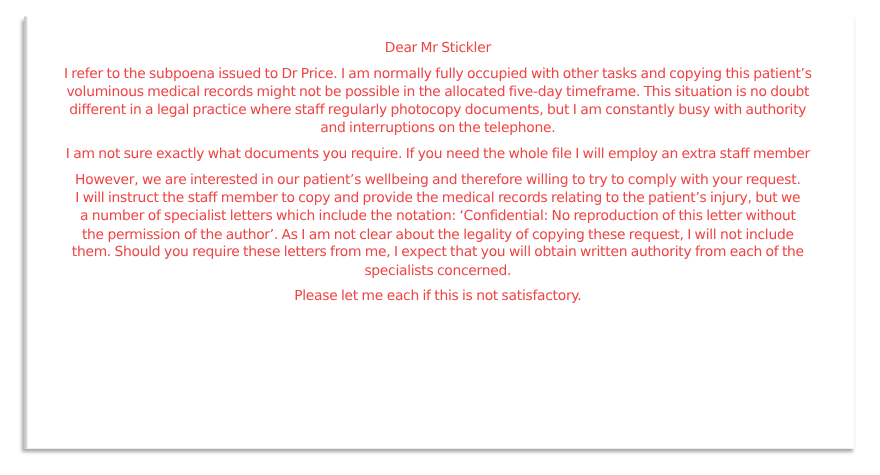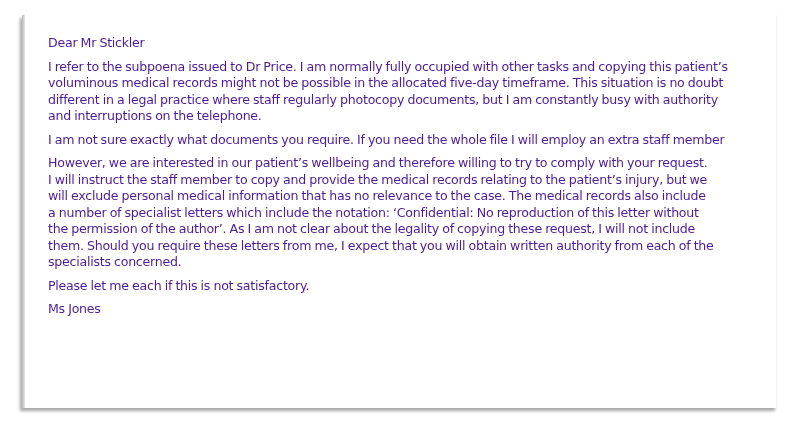--- a/index.html
+++ b/index.html
@@ -34,23 +34,24 @@
       width: 3px;
       background: linear-gradient(to right, #b8b8b8, #e6e6e6);
     }
     .letter-content {
       position: absolute;
       left: 26px;
       top: 20px;
       width: 700px;
       font-size: 12.6px;
       line-height: 16.5px;
-      color: #4c1d95;
+      color: #ef4444;
       letter-spacing: -0.25px;
       word-spacing: -0.5px;
+      text-align: center;
     }
     .para {
       margin: 0 0 7px 0;
     }
     .line {
       display: block;
       white-space: nowrap;
     }
   </style>
 </head>
@@ -69,28 +70,26 @@
       <span class="line">and interruptions on the telephone.</span>
     </p>
 
     <p class="para">
       <span class="line">I am not sure exactly what documents you require. If you need the whole file I will employ an extra staff member</span>
     </p>
 
     <p class="para">
       <span class="line">However, we are interested in our patient’s wellbeing and therefore willing to try to comply with your request.</span>
       <span class="line">I will instruct the staff member to copy and provide the medical records relating to the patient’s injury, but we</span>
-      <span class="line">will exclude personal medical information that has no relevance to the case. The medical records also include</span>
       <span class="line">a number of specialist letters which include the notation: ‘Confidential: No reproduction of this letter without</span>
       <span class="line">the permission of the author’. As I am not clear about the legality of copying these request, I will not include</span>
       <span class="line">them. Should you require these letters from me, I expect that you will obtain written authority from each of the</span>
       <span class="line">specialists concerned.</span>
     </p>
 
     <p class="para">
       <span class="line">Please let me each if this is not satisfactory.</span>
     </p>
 
     <p class="para">
-      <span class="line">Ms Jones</span>
     </p>
   </div>
 </div>
 
 </body></html>

